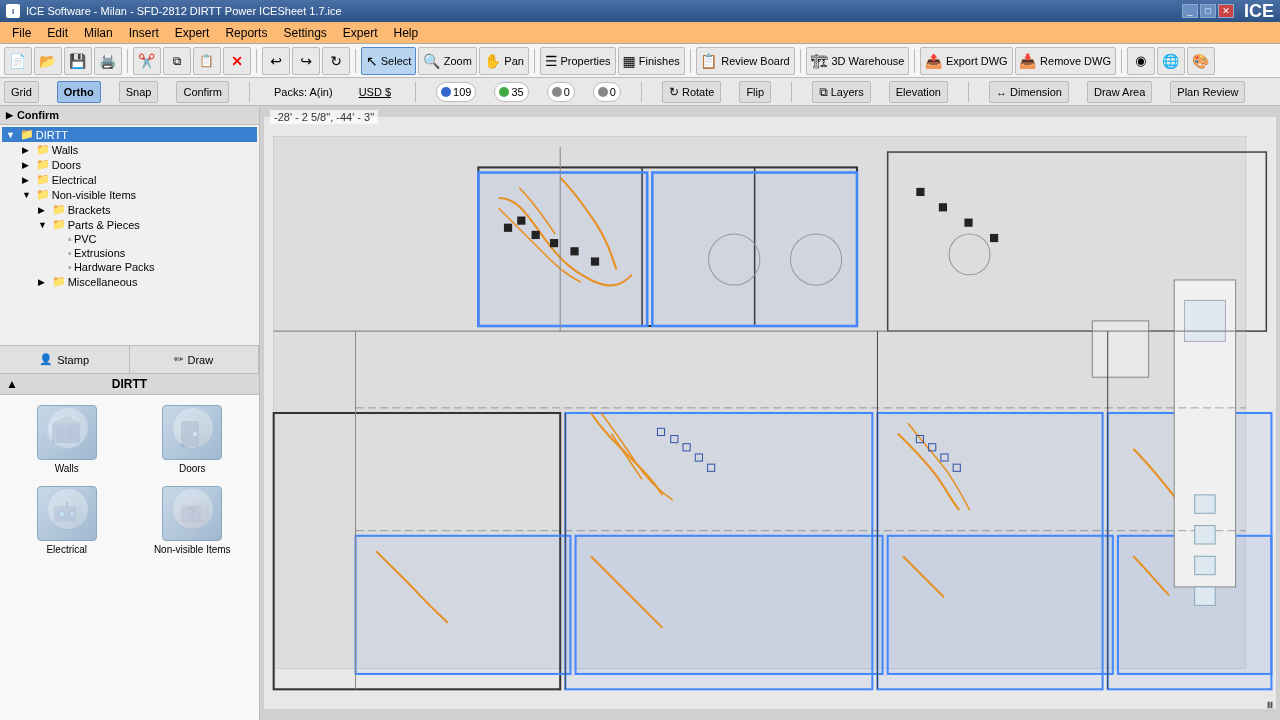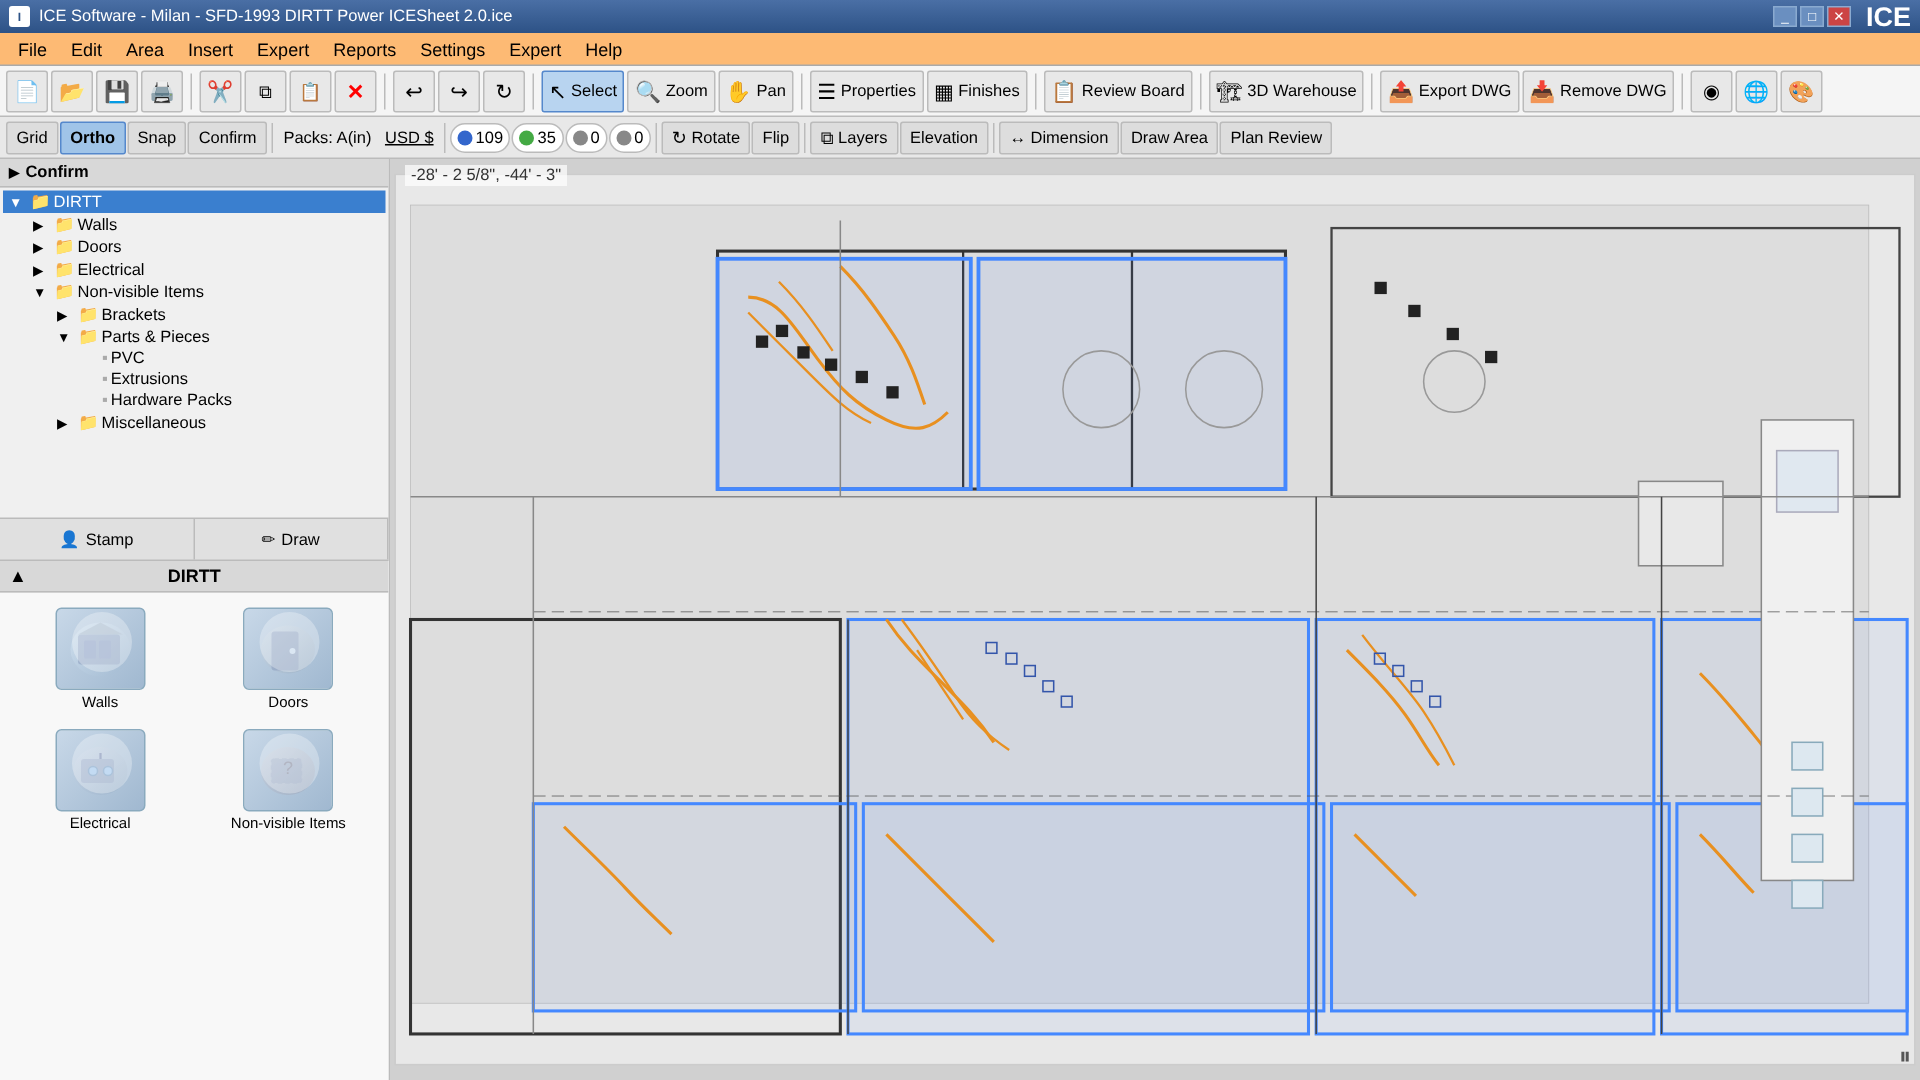--- a/index.html
+++ b/index.html
@@ -64,21 +64,21 @@
     .tb-label { font-size: 11px; }
 
     
     #action-bar {
       height: 28px;
       background: #e8e8e8;
       border-bottom: 1px solid #bbb;
       display: flex;
       align-items: center;
       padding: 0 4px;
-      gap: 1px;
+      gap: 18px;
       font-size: 11px;
     }
     .ab-btn {
       height: 22px;
       padding: 0 6px;
       background: #ddd;
       border: 1px solid #bbb;
       border-radius: 2px;
       cursor: pointer;
       display: flex;
@@ -251,33 +251,33 @@
       right: 6px;
       font-size: 16px;
       color: #555;
     }
   </style>
 </head>
 <body>
 
 <div id="title-bar">
   <div class="app-icon">I</div>
-  <span class="title-text">ICE Software - Milan - SFD-1993 DIRTT Power ICESheet 2.0.ice</span>
+  <span class="title-text">ICE Software - Milan - SFD-2812 DIRTT Power ICESheet 1.7.ice</span>
   <div class="win-controls">
     <div class="win-btn">_</div>
     <div class="win-btn">□</div>
     <div class="win-btn close">✕</div>
   </div>
   <span class="ice-logo">ICE</span>
 </div>
 
 <div id="menu-bar">
   <span class="menu-item">File</span>
   <span class="menu-item">Edit</span>
-  <span class="menu-item">Area</span>
+  <span class="menu-item">Milan</span>
   <span class="menu-item">Insert</span>
   <span class="menu-item">Expert</span>
   <span class="menu-item">Reports</span>
   <span class="menu-item">Settings</span>
   <span class="menu-item">Expert</span>
   <span class="menu-item">Help</span>
 </div>
 
 <div id="toolbar">
   <div class="tb-btn" title="New">

